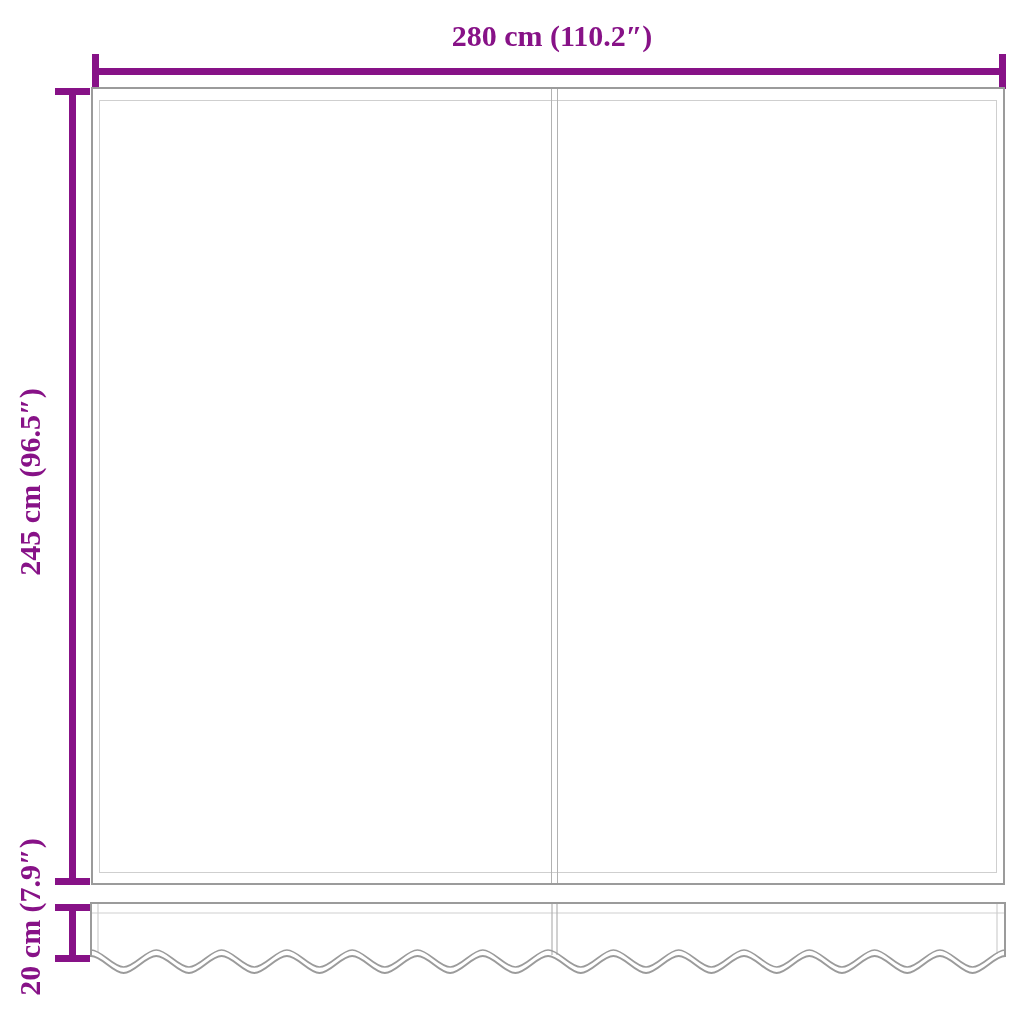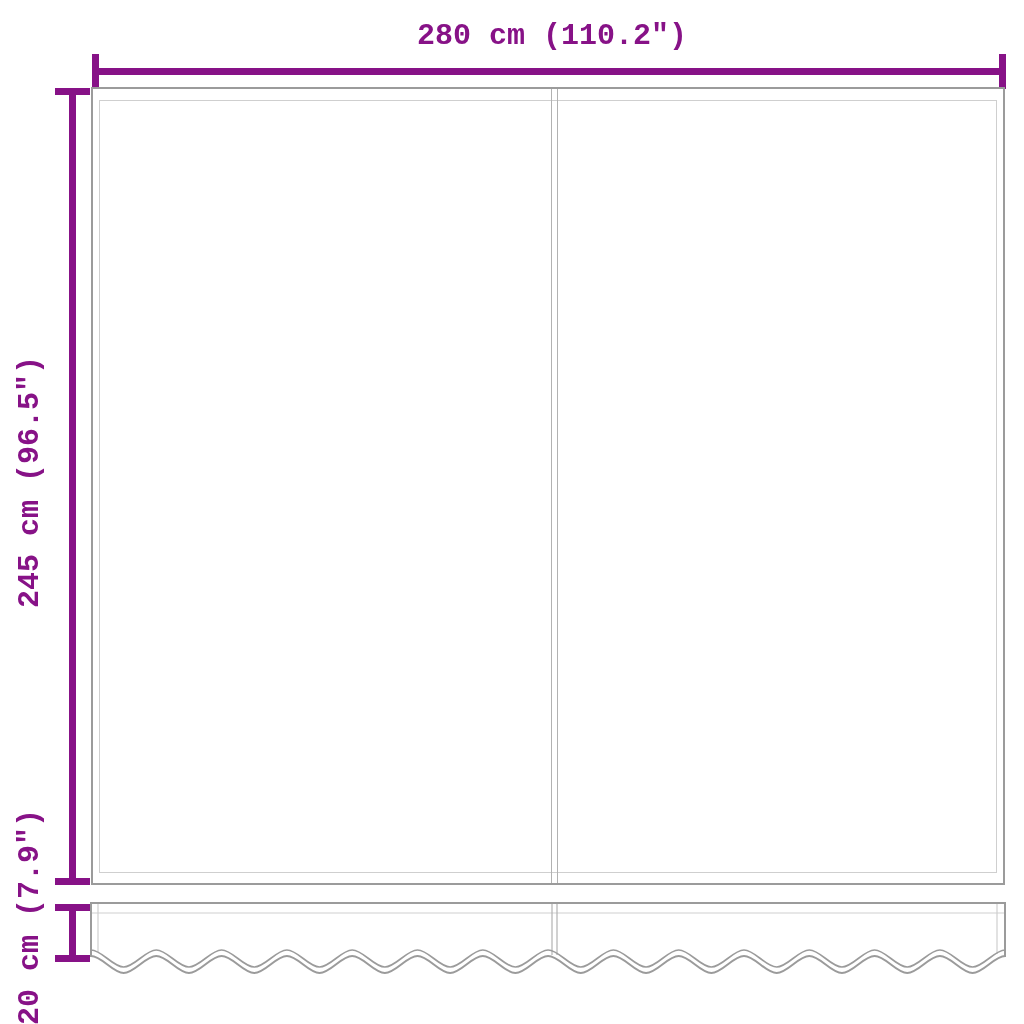--- a/index.html
+++ b/index.html
@@ -5,21 +5,21 @@
   :root{
     --accent:#871287;
     --outline:#9b9b9b;
     --inner-line:#cfcfcf;
     --seam:#b2b2b2;
     --bg:#ffffff;
   }
   html,body{margin:0;padding:0;background:var(--bg);}
   .stage{
     position:relative;width:1024px;height:1024px;background:var(--bg);
-    overflow:hidden;font-family:Liberation Mono, monospace;
+    overflow:hidden;font-family:Liberation Serif, serif;
   }
   .dim{position:absolute;background:var(--accent);}
   .dim-label{
     position:absolute;color:var(--accent);font-weight:bold;font-size:30px;
     text-align:center;white-space:nowrap;line-height:38px;
   }
   .dim-label.vert{transform:rotate(-90deg);}
   .panel-outer{
     position:absolute;left:91px;top:87px;width:914px;height:798px;
     border:2px solid var(--outline);box-sizing:border-box;

